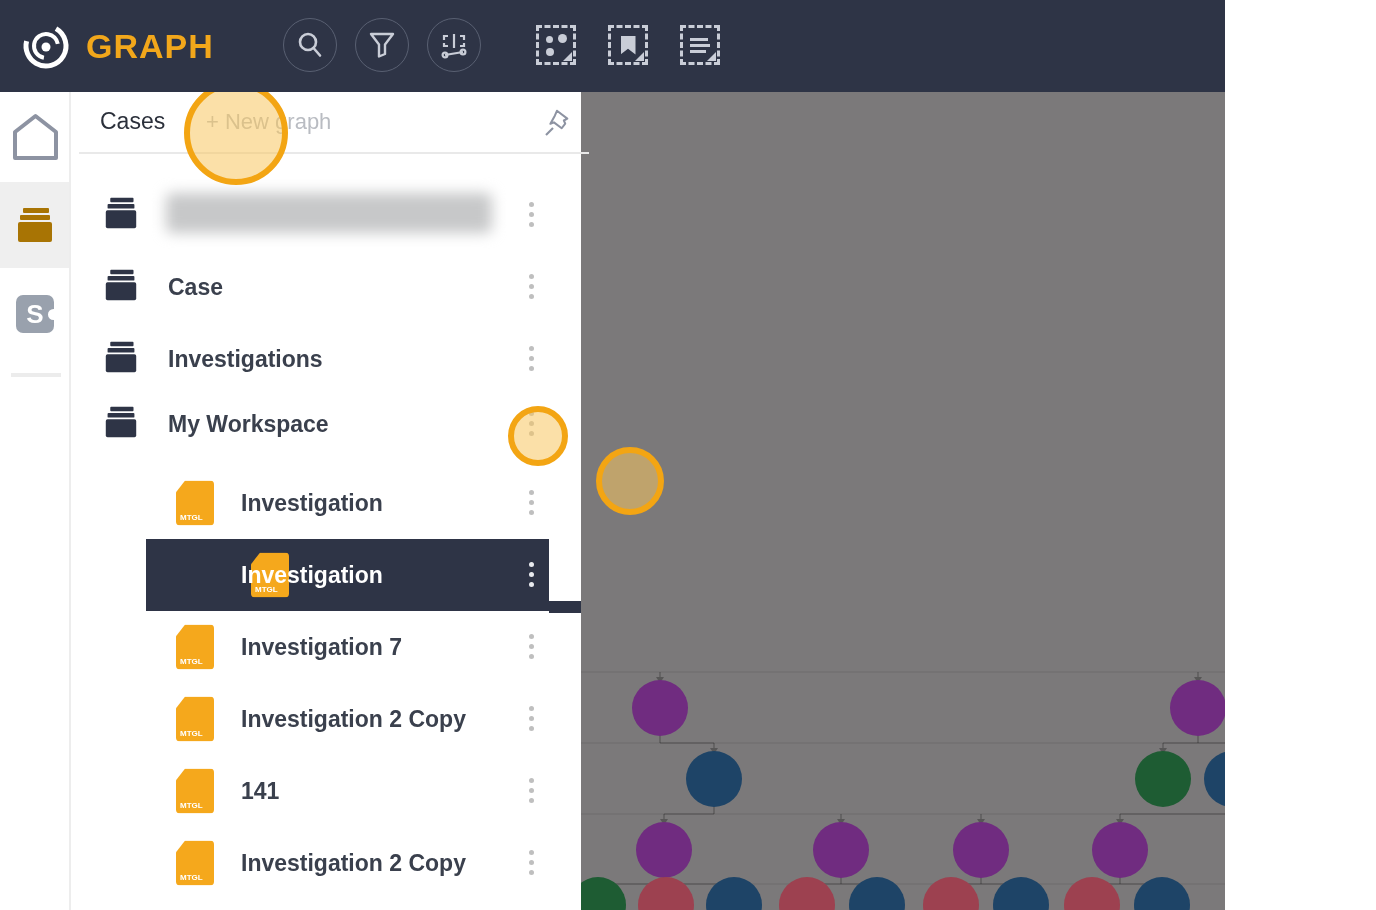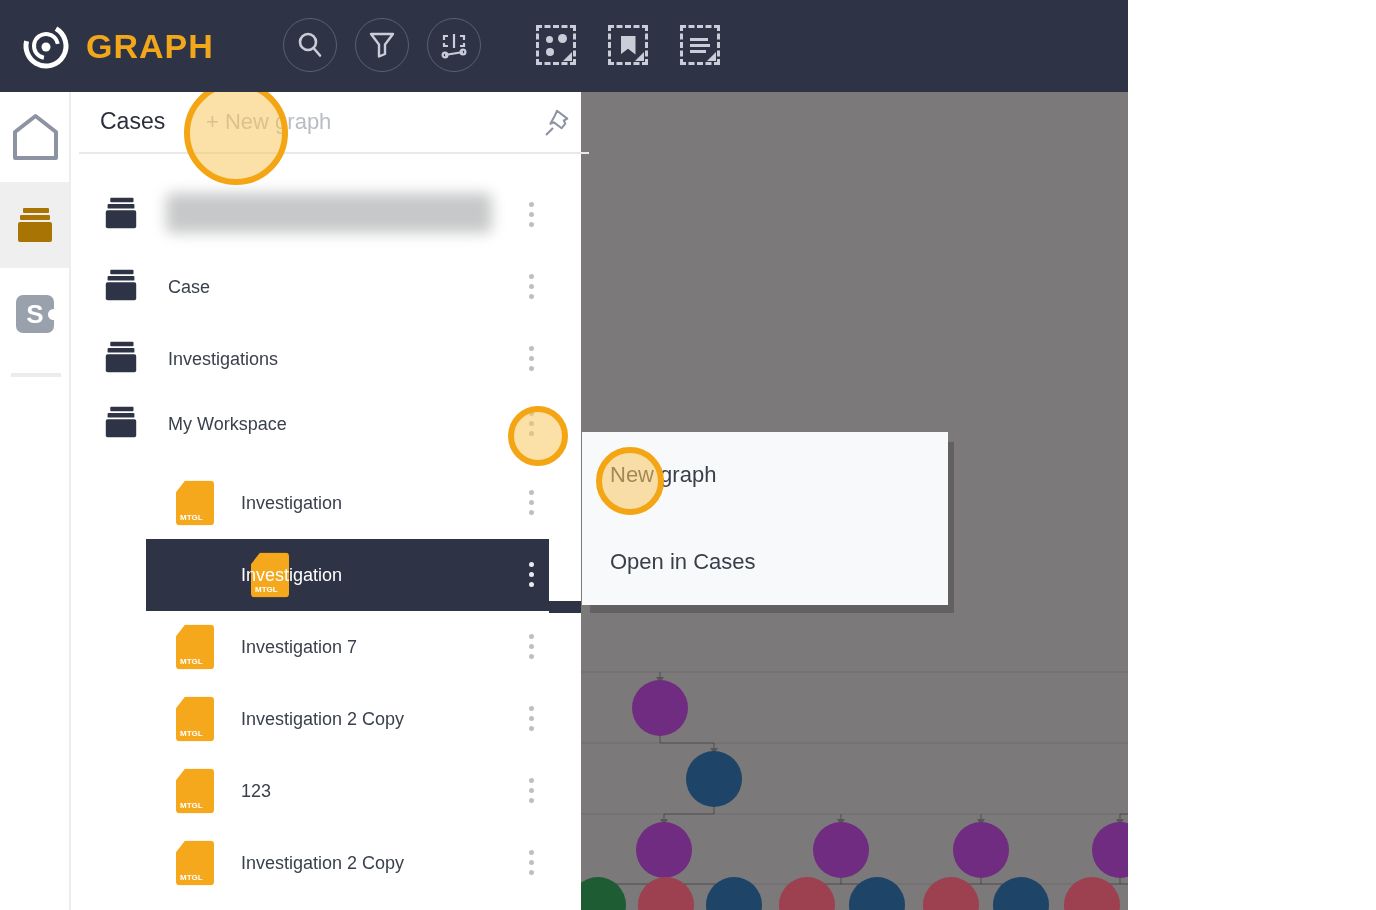--- a/index.html
+++ b/index.html
@@ -1,17 +1,17 @@
 <!DOCTYPE html>
 <html><head>
 <meta charset="utf-8">
 <style>
   * { margin:0; padding:0; box-sizing:border-box; }
   html,body { width:1376px; height:910px; overflow:hidden; font-family:"Liberation Sans", sans-serif; background:#fff; }
-  #stage { position:relative; width:1128px; height:910px; overflow:hidden; }
+  #stage { position:relative; width:1225px; height:910px; overflow:hidden; }
 
   
   .topbar { position:absolute; left:0; top:0; width:1376px; height:92px; background:#2e3446; z-index:50; display:flex; align-items:center; }
   .logo-wrap { display:flex; align-items:center; margin-left:20px; }
   .brand { color:#f2a71b; font-size:34px; font-weight:700; letter-spacing:1px; margin-left:14px; }
   .circ-btn { width:54px; height:54px; border-radius:50%; border:1px solid #596072; display:flex; align-items:center; justify-content:center; position:absolute; top:18px; cursor:pointer; }
   .dash-btn { position:absolute; top:25px; width:40px; height:40px; border:3px dashed #c9cdd7; position:absolute; display:flex; align-items:center; justify-content:center; cursor:pointer; }
   .dash-btn .corner { position:absolute; right:1px; bottom:1px; width:0; height:0; border-left:9px solid transparent; border-bottom:9px solid #c9cdd7; }
   .dots3 { position:relative; width:22px; height:22px; }
   .dots3 i { position:absolute; border-radius:50%; background:#c9cdd7; }
@@ -29,21 +29,21 @@
   .sb-s .hole { position:absolute; right:-5px; top:14px; width:11px; height:11px; background:#fff; border-radius:50%; }
   .sb-div { position:absolute; left:11px; top:281px; width:50px; height:4px; background:#ececec; }
 
   
   .panel { position:absolute; left:71px; top:92px; width:510px; height:818px; background:#fff; z-index:10; }
   .panel-head { position:absolute; left:8px; top:0; width:100%; height:62px; border-bottom:2px solid #e9e9e9; }
   .panel-title { position:absolute; left:21px; top:16px; font-size:23px; color:#2b303b; font-weight:500; }
   .new-graph { position:absolute; left:127px; top:17px; font-size:22px; color:#b9bcc2; cursor:pointer; }
   .pin { position:absolute; right:16px; top:16px; width:30px; height:30px; cursor:pointer; }
   .row { position:absolute; left:0; width:510px; height:72px; cursor:pointer; }
-  .row .name { position:absolute; top:50%; transform:translateY(-50%); font-size:18px; color:#3a404d; white-space:nowrap; }
+  .row .name { position:absolute; top:50%; transform:translateY(-50%); font-size:23px; color:#3a404d; white-space:nowrap;font-weight:bold; }
   .row.folder .name { left:97px; }
   .row.graph .name { left:170px; }
   .row .menu-dots { position:absolute; left:453px; top:50%; transform:translateY(-50%); width:16px; height:30px; cursor:pointer; }
   .menu-dots i { position:absolute; left:5px; width:5px; height:5px; border-radius:50%; background:#bfbfbf; }
   .menu-dots i:nth-child(1){top:2px} .menu-dots i:nth-child(2){top:12px} .menu-dots i:nth-child(3){top:22px}
   .row.selected { left:75px; width:403px; background:#2e3446; }
   .row.selected .name { left:95px; color:#fff; }
   .row.selected .menu-dots { left:378px; }
   .row.selected .menu-dots i { background:#e8eaee; }
   .archive-ic { position:absolute; left:32px; top:50%; transform:translateY(-50%); }
@@ -347,21 +347,21 @@
           <span class="menu-dots">
             <i></i>
             <i></i>
             <i></i>
           </span>
         </div>
         <div class="row graph" style="top: 663px;">
           <span class="badge-file mtgl-ic">
             <span>MTGL</span>
           </span>
-          <span class="name">123</span>
+          <span class="name">141</span>
           <span class="menu-dots">
             <i></i>
             <i></i>
             <i></i>
           </span>
         </div>
         <div class="row graph" style="top: 735px;">
           <span class="badge-file mtgl-ic">
             <span>MTGL</span>
           </span>
@@ -370,22 +370,18 @@
             <i></i>
             <i></i>
             <i></i>
           </span>
         </div>
       </div>
   </div>
 
   <div class="frag"></div>
 
-  <div class="ctx-menu">
-    <div class="ctx-item" style="top:0">New graph</div>
-    <div class="ctx-item" style="top:87px">Open in Cases</div>
-  </div>
 
   <div class="hl-circle" style="left:184px;top:81px;width:104px;height:104px;z-index:15"></div>
   <div class="hl-circle" style="left:508px;top:406px;width:60px;height:60px;z-index:15"></div>
   <div class="hl-circle" style="left:596px;top:447px;width:68px;height:68px;z-index:45"></div>
 
 </div>
 
 </body></html>

